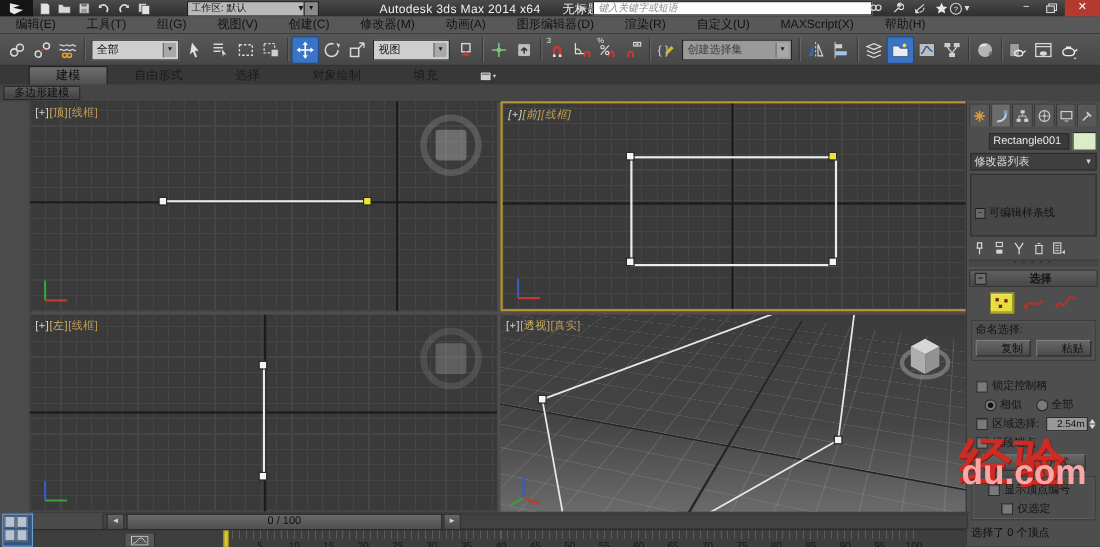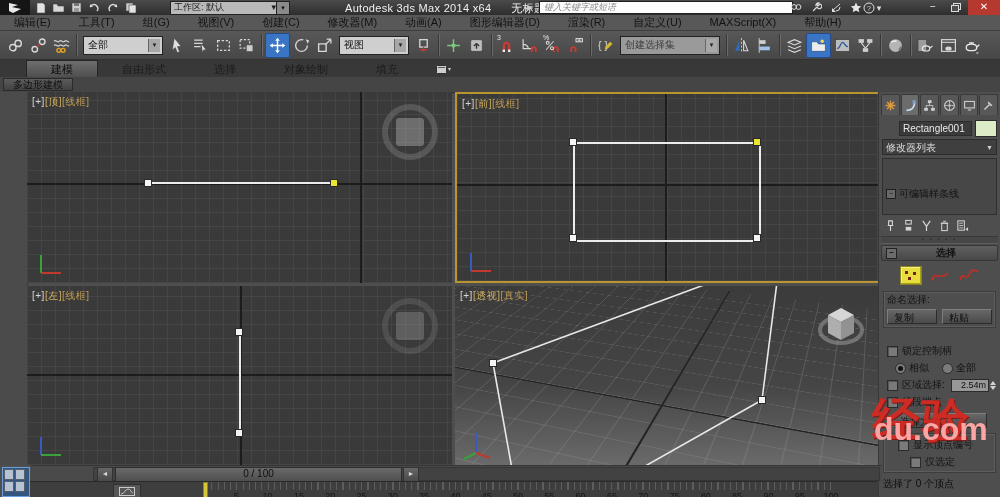--- a/index.html
+++ b/index.html
@@ -112,21 +112,21 @@
     border:1px solid #363636;border-radius:2px;display:flex;align-items:center;padding:0 4px;font-weight:bold;}
   .ro-minus{width:9px;height:9px;border:1px solid #222;background:#6c6c6c;font-size:8px;line-height:7px;
     text-align:center;margin-right:2px;flex:0 0 auto;}
   .ro-title{flex:1;text-align:center;}
   .subobj-row{display:flex;gap:8px;justify-content:center;align-items:center;padding:5px 0 3px 0;}
   .so-vertex{width:20px;height:17px;background:#e6dd3e;border:1px solid #8a8424;
     box-shadow:inset -1px -1px 0 #a99f18,inset 1px 1px 0 #f4ef8d;position:relative;}
   .so-dot{position:absolute;width:3px;height:3px;background:#7a1d14;}
   .named-group{margin:3px 4px 0 4px;border:1px solid #3c3c3c;box-shadow:inset 0 0 0 1px #5d5d5d;padding:1px 3px 3px 3px;}
   .btn{background:linear-gradient(#676767,#4b4b4b);border:1px solid;border-color:#7d7d7d #2c2c2c #2c2c2c #7d7d7d;
-    color:#0f0f0f;font-size:10px;height:15px;line-height:13px;text-align:left;}
+    color:#0f0f0f;font-size:10px;height:15px;line-height:13px;text-align:right;}
   .btn-row{display:flex;gap:5px;margin-top:2px;}
   .btn-row .btn{flex:1;}
   .opt-col{padding-top:14px;}
   .opt-row{display:flex;align-items:center;gap:4px;padding:2px 0 1px 8px;}
   .cbox{width:9px;height:9px;background:#7a7a7a;border:1px solid #2b2b2b;box-shadow:inset 1px 1px 0 #565656;flex:0 0 auto;}
   .radio{width:9px;height:9px;border-radius:50%;background:#7a7a7a;border:1px solid #2b2b2b;position:relative;flex:0 0 auto;}
   .radio.on::after{content:"";position:absolute;inset:2px;border-radius:50%;background:#101010;}
   .spinner{margin-left:auto;margin-right:4px;display:flex;align-items:center;}
   .spin-val{width:34px;height:11px;background:#989898;border:1px solid #2b2b2b;font-size:9px;
     line-height:11px;text-align:right;padding-right:2px;color:#101010;}
@@ -508,21 +508,21 @@
     <div class="vc-ghost">
         <div class="vc-ring"></div>
         <div class="vc-face"></div>
       </div>
     <svg class="tripod" width="34" height="32" viewBox="0 0 34 32">
       <path d="M7 27V9" stroke="#3aa03a" stroke-width="2"></path>
         <path d="M7 27h20" stroke="#c23a2e" stroke-width="2"></path>
     </svg>
   </div>
 
-  <div class="vp vp-ortho active-vp" style="left:455px;top:92px;width:496px;height:191px;box-sizing:border-box;">
+  <div class="vp vp-ortho active-vp" style="left:455px;top:92px;width:496px;height:191px;box-sizing:border-box;font-style:italic;">
     <div class="vp-label">
       <span class="vl-plus">[+]</span><span class="vl-view">[前]</span><span class="vl-shade">[线框]</span>
     </div>
     <div class="axis-v" style="left:208px"></div>
     <div class="axis-h" style="top:90px"></div>
     <div class="front-rect" style="left:116px;top:48px;width:184px;height:96px;"></div>
     <div class="vtx" style="left:113px;top:45px"></div>
     <div class="vtx sel" style="left:297px;top:45px"></div>
     <div class="vtx" style="left:113px;top:141px"></div>
     <div class="vtx" style="left:297px;top:141px"></div>

